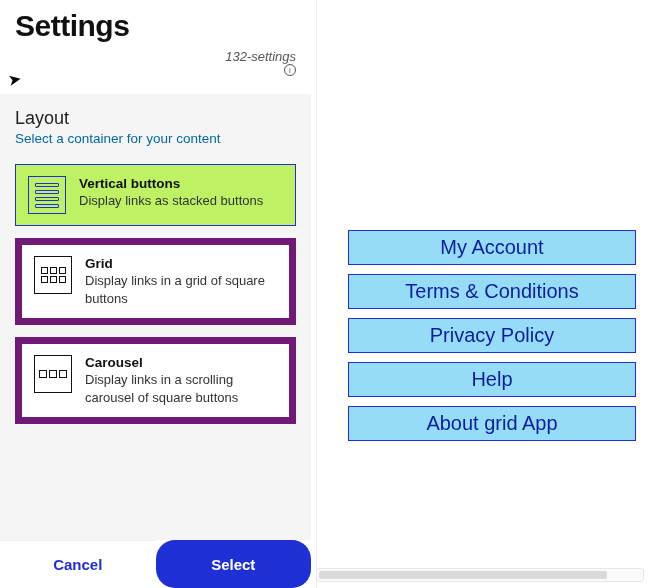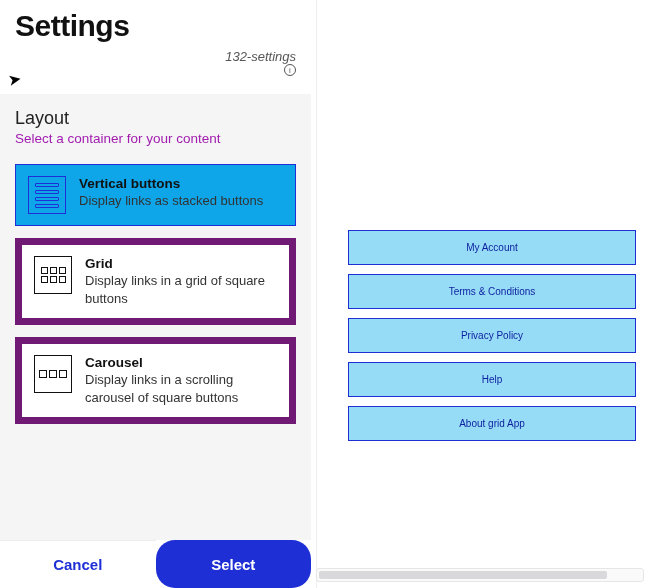--- a/index.html
+++ b/index.html
@@ -65,41 +65,41 @@
     padding: 14px 15px 0 15px;
     margin-top: 12px;
   }
   .section-title {
     font-size: 18px;
     color: #222;
     font-weight: 400;
   }
   .section-sub {
     font-size: 13.5px;
-    color: #a21caf;
+    color: #0369a1;
     margin-top: 2px;
   }
   .options {
     margin-top: 18px;
     display: flex;
     flex-direction: column;
     gap: 12px;
   }
   .option {
     background: #fff;
     border: 7px solid #701a75;
     display: flex;
     align-items: flex-start;
     padding: 11px 12px;
     gap: 13px;
     cursor: pointer;
   }
   .option.selected {
     border: 1.5px solid #1f2fd6;
-    background: #0ea5e9;
+    background: #bef264;
   }
   .opt-icon {
     width: 38px; height: 38px;
     border: 1.5px solid #111;
     flex-shrink: 0;
     display: flex;
     align-items: center; justify-content: center;
   }
   .option.selected .opt-icon { border-color: #1f2fd6; }
   .vb-lines {
@@ -170,21 +170,21 @@
     flex-direction: column;
     gap: 9px;
   }
   .pv-btn {
     background: #97dcf7;
     border: 1px solid #1f2fd6;
     color: #0b1e9e;
     height: 35px;
     display: flex;
     align-items: center; justify-content: center;
-    font-size: 10px;
+    font-size: 20px;
     cursor: pointer;
   }
   .hscroll {
     position: absolute;
     left: 316px;
     bottom: 6px;
     right: 6px;
     height: 14px;
     background: #fafafa;
     border: 1px solid #e6e6e6;

